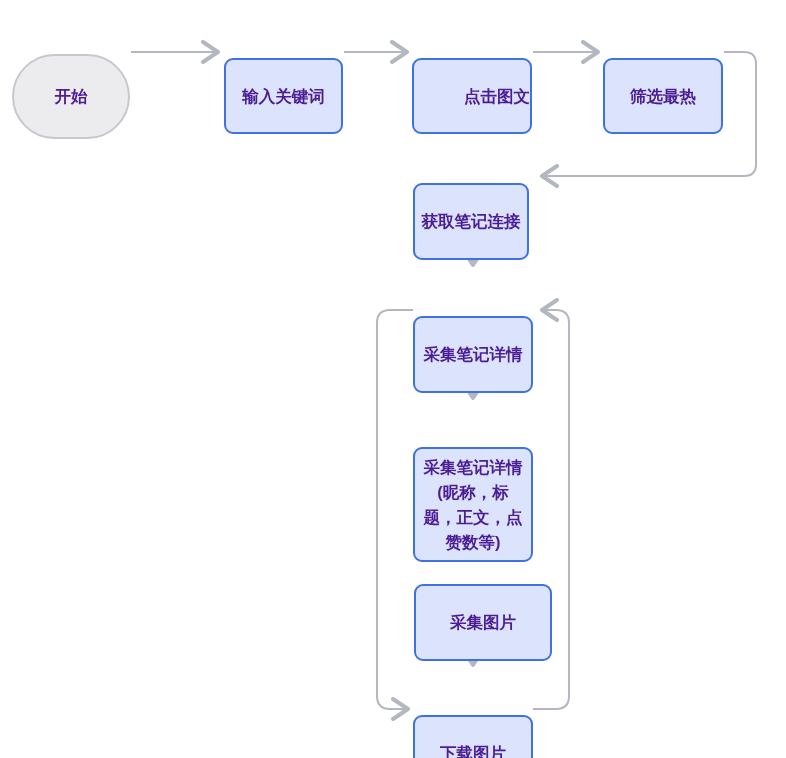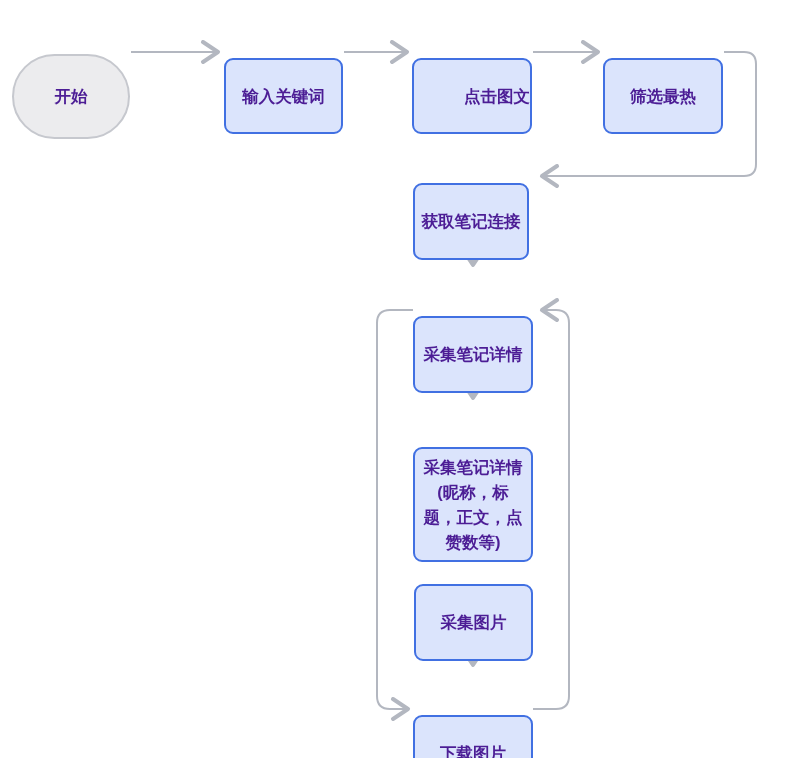--- a/index.html
+++ b/index.html
@@ -98,21 +98,21 @@
     <div>采集笔记详情</div>
   </div>
 
   <div class="node" style="left:413px; top:403px; width:120px; height:115px;">
     <div>采集笔记详情</div>
     <div>(昵称，标</div>
     <div>题，正文，点</div>
     <div>赞数等)</div>
   </div>
 
-  <div class="node" style="left:414px; top:540px; width:119px; height:77px;">
+  <div class="node" style="left:414px; top:540px; width:138px; height:77px;">
     <div>采集图片</div>
   </div>
 
   <div class="node" style="left:413px; top:671px; width:120px; height:76px;text-align:center;">
     <div>下载图片</div>
   </div>
 
 </div>
 
 </body></html>

